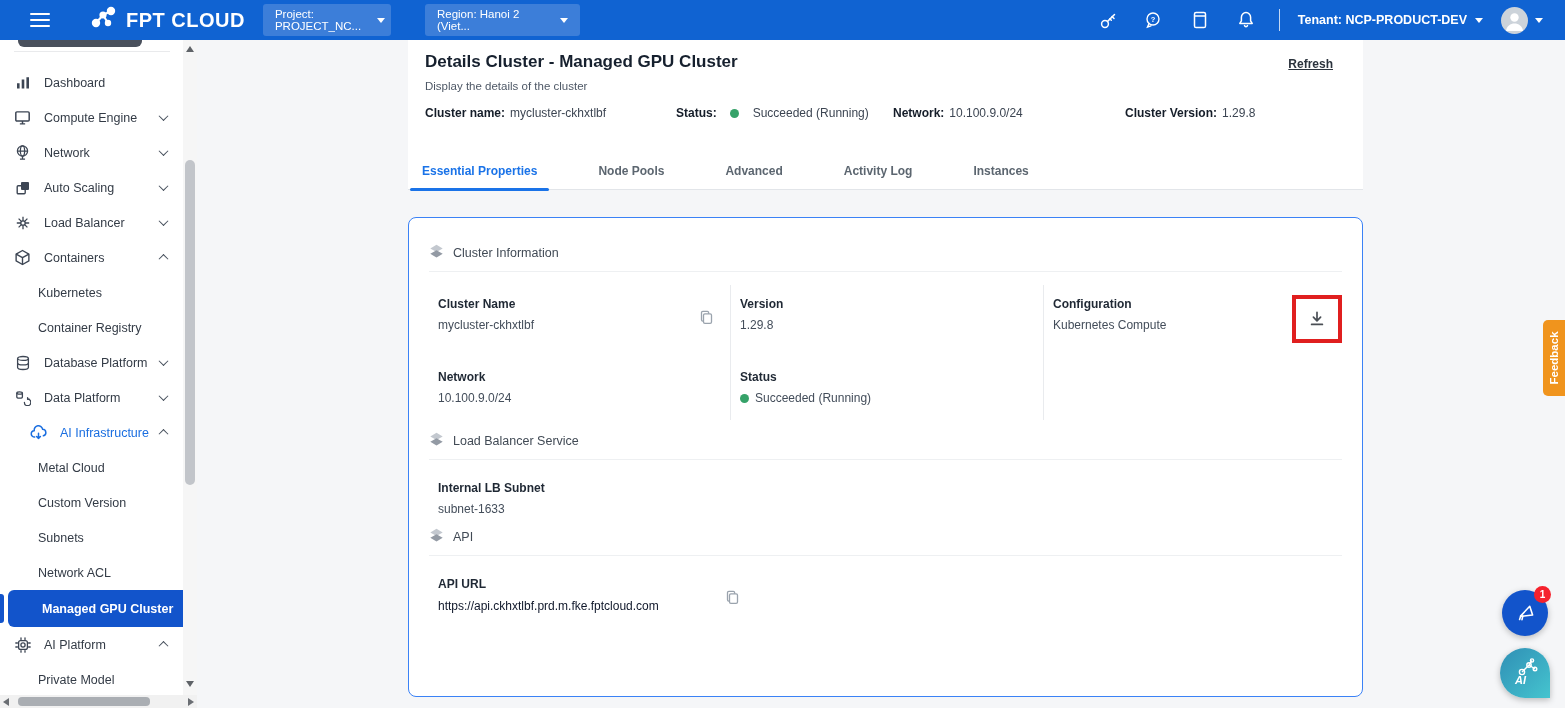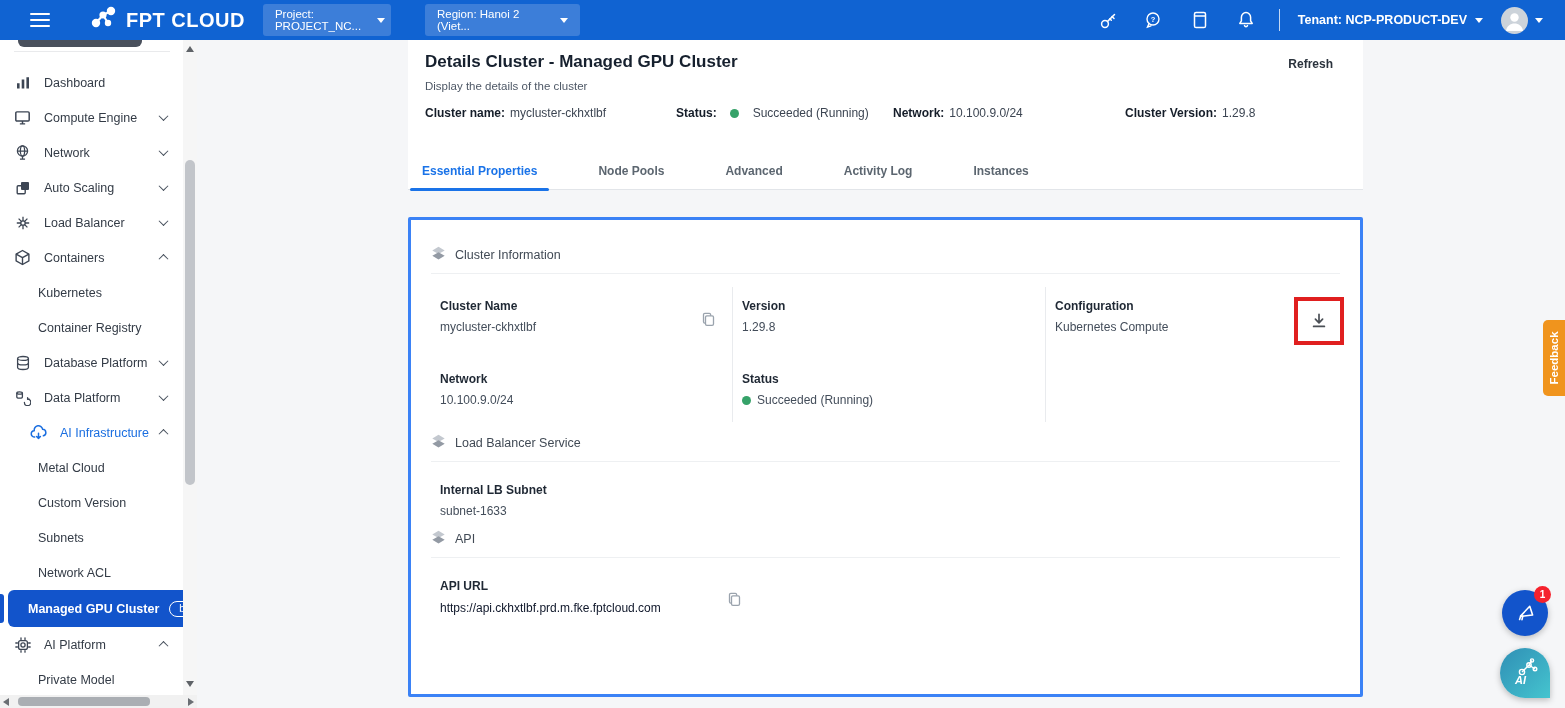--- a/index.html
+++ b/index.html
@@ -35,53 +35,53 @@
   .nav-item { height:35px; display:flex; align-items:center; padding:0 16px 0 14px; cursor:pointer; color:#333b46; font-size:12.5px; }
   .nav-item .nav-icon { width:17px; height:17px; margin-right:13px; display:flex; align-items:center; justify-content:center; flex:0 0 auto; }
   .nav-item .nav-label { flex:1; white-space:nowrap; }
   .nav-sub { height:35px; display:flex; align-items:center; padding-left:38px; cursor:pointer; color:#333b46; font-size:12.5px; white-space:nowrap; }
   .nav-active { color:#1a6ee0;padding-left:30px; }
   .chev { display:inline-block; width:7px; height:7px; border-right:1.6px solid #454e5b; border-bottom:1.6px solid #454e5b; }
   .chev.down { transform:rotate(45deg) translate(-1px,-1px); }
   .chev.up { transform:rotate(-135deg) translate(-1px,-1px); }
   .nav-selected-row { position:relative; height:37px; margin:0; }
   .sel-indicator { position:absolute; left:0; top:4px; width:4px; height:29px; background:#1254cb; border-radius:0 3px 3px 0; }
-  .sel-pill { position:absolute; left:8px; top:0; width:230px; height:37px; background:#1254cb; border-radius:6px; display:flex; align-items:center; padding-left:20px; cursor:pointer; }
+  .sel-pill { position:absolute; left:8px; top:0; width:230px; height:37px; background:#1254cb; border-radius:6px; display:flex; align-items:center; padding-left:34px; cursor:pointer; }
   .sel-pill .nav-label { color:#fff; font-size:12.5px; font-weight:bold; white-space:nowrap; }
   .beta-badge { margin-left:10px; border:1px solid #fff; color:#fff; border-radius:9px; font-size:10px; padding:1px 9px 2px; white-space:nowrap; }
 
   
   .vscroll { position:absolute; right:0; top:0; width:14px; height:655px; background:#f6f6f6; }
   .vthumb { position:absolute; left:2px; top:120px; width:10px; height:325px; background:#c2c5ca; border-radius:5px; cursor:pointer; }
   .scroll-arrow { position:absolute; left:3px; width:0; height:0; border-left:4px solid transparent; border-right:4px solid transparent; cursor:pointer; }
   .arr-up { top:6px; border-bottom:6px solid #5f6368; }
   .arr-down { bottom:8px; border-top:6px solid #5f6368; }
   .hscroll { position:absolute; left:0; bottom:0; width:197px; height:13px; background:#f1f1f1; }
   .hthumb { position:absolute; left:18px; top:2px; width:132px; height:9px; background:#aaaeb3; border-radius:4px; cursor:pointer; }
   .harr { position:absolute; top:3px; width:0; height:0; border-top:4px solid transparent; border-bottom:4px solid transparent; cursor:pointer; }
   .harr-left { left:3px; border-right:6px solid #6a6e73; }
   .harr-right { right:3px; border-left:6px solid #6a6e73; }
 
   
   .head-panel { position:absolute; left:408px; top:40px; width:955px; height:150px; background:#fff; }
   .page-title { position:absolute; left:17px; top:12px; font-size:17px; font-weight:bold; color:#16202e; }
   .page-sub { position:absolute; left:17px; top:40px; font-size:11.5px; color:#4e5866; }
-  .refresh { position:absolute; right:30px; top:17px; font-size:12px; font-weight:bold; color:#2b333d; cursor:pointer; }
+  .refresh { position:absolute; right:30px; top:17px; font-size:12px; font-weight:bold; color:#2b333d; cursor:pointer;text-decoration:underline; }
   .summary-item { position:absolute; top:66px; font-size:12px; color:#3c4552; display:flex; align-items:center; white-space:nowrap; }
   .summary-item b { color:#151d29; margin-right:5px; }
   .s1 { left:17px; } .s2 { left:268px;gap:8px; } .s3 { left:485px; } .s4 { left:717px; }
   .dot { display:inline-block; width:9px; height:9px; border-radius:50%; background:#36a269; margin-right:6px; }
   .tabs { position:absolute; left:0; right:0; bottom:0; height:37px; border-bottom:1px solid #e2e5e9; display:flex; align-items:center; }
   .tab { position:relative; height:37px; display:flex; align-items:center; padding:0 7px; margin-right:47px; font-size:12px; color:#5c6670; font-weight:bold; cursor:pointer; white-space:nowrap; }
   .tab:first-child { margin-left:7px; }
   .tab.active { color:#1a73e8; }
   .tab.active::after { content:""; position:absolute; left:-5px; right:-5px; bottom:-1px; height:3px; background:#1a73e8; border-radius:2px; }
 
   
-  .card { position:absolute; left:408px; top:217px; width:955px; height:480px; background:#fff; border:3px solid #3b82f6; border-radius:2px; padding:0 20px; }
+  .card { position:absolute; left:408px; top:217px; width:955px; height:480px; background:#fff; border:1px solid #3b82f6; border-radius:8px; padding:0 20px; }
   .sec-head { display:flex; align-items:center; gap:9px; font-size:12.5px; color:#414a55; }
   .sec-head.first { margin-top:26px; }
   .sec-div { height:1px; background:#eef0f2; margin-top:9px; }
   .fgrid { display:grid; grid-template-columns:302px 313px 310px; margin-top:13px; }
   .fcell { padding:12px 10px 15px 9px; position:relative; }
   .fcell.bordered { border-right:1px solid #e9ebee; }
   .flabel { font-size:12px; font-weight:bold; color:#1f2834; margin-bottom:7px; }
   .fvalue { font-size:12px; color:#434d5a; display:flex; align-items:center; }
   .copy-btn { position:absolute; right:16px; top:24px; width:16px; height:16px; cursor:pointer; }
   .cfg-cell { display:flex; justify-content:space-between; align-items:flex-start; }

